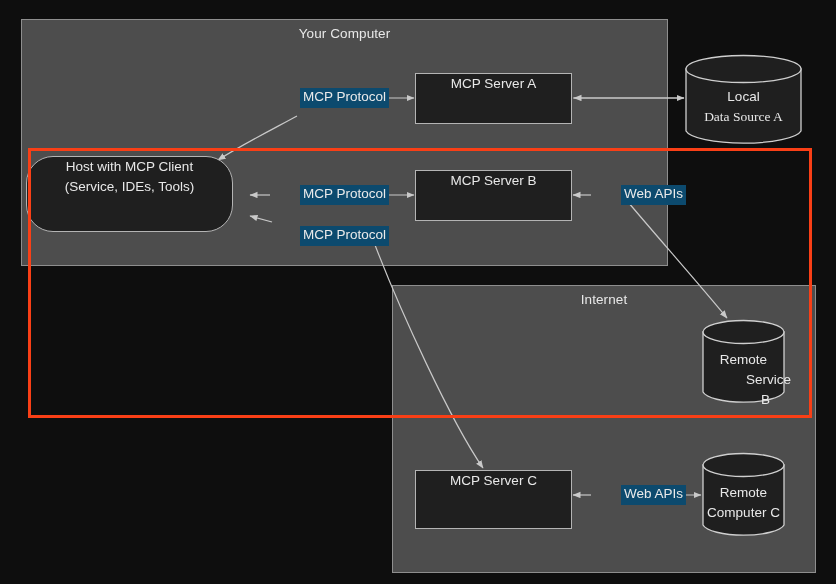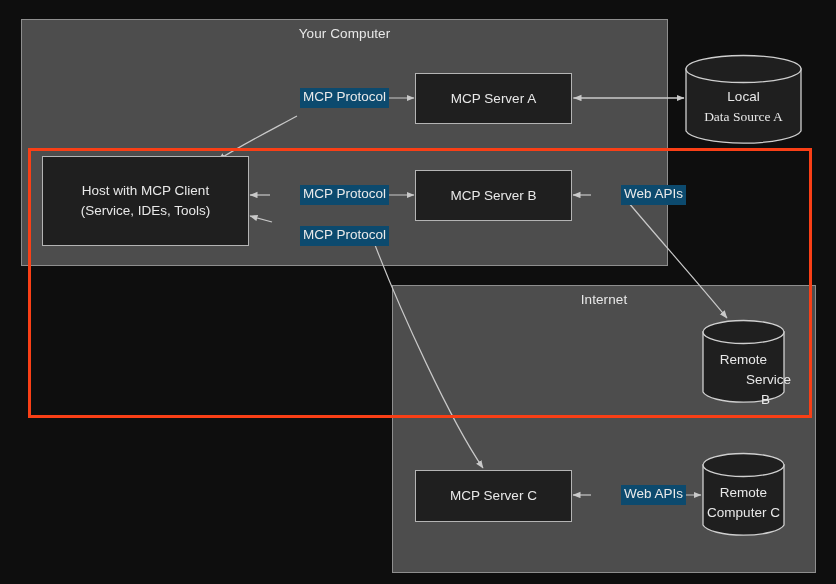--- a/index.html
+++ b/index.html
@@ -41,21 +41,20 @@
   .node-box {
     position: absolute;
     background: #1f1f1f;
     border: 1px solid #b4b4b4;
     box-sizing: border-box;
     color: #e8e8e8;
     font-size: 13.5px;
     display: flex;
     flex-direction: column;
     align-items: center;
-    justify-content: center;
     text-align: center;
     line-height: 1.45;
   }
   .cyl {
     position: absolute;
   }
   .cyl-label {
     position: absolute;
     left: 0;
     right: 0;
@@ -121,30 +120,30 @@
     <path d="M 375 245 C 400 310, 450 420, 483 468" fill="none" stroke="#c9c9c9" stroke-width="1.2" marker-end="url(#arrow)"></path>
 
     <line x1="591" y1="495" x2="573" y2="495" stroke="#c9c9c9" stroke-width="1.2" marker-end="url(#arrow)"></line>
     <line x1="660" y1="495" x2="701" y2="495" stroke="#c9c9c9" stroke-width="1.2" marker-end="url(#arrow)"></line>
   </svg>
 
   <div class="node-box" id="box-mcp-server-a" style="left: 415px; top: 73px; width: 157px; height: 51px;">
     <span>MCP Server A</span>
   </div>
 
-  <div class="node-box" id="box-host-with-mcp-client" style="left: 42px; top: 156px; width: 207px; height: 90px;">
+  <div class="node-box" id="box-host-with-mcp-client" style="left: 26px; top: 156px; width: 207px; height: 76px; border-radius: 27px;">
     <span>Host with MCP Client</span>
     <span>(Service, IDEs, Tools)</span>
   </div>
 
   <div class="node-box" id="box-mcp-server-b" style="left: 415px; top: 170px; width: 157px; height: 51px;">
     <span>MCP Server B</span>
   </div>
 
-  <div class="node-box" id="box-mcp-server-c" style="left: 415px; top: 470px; width: 157px; height: 52px;">
+  <div class="node-box" id="box-mcp-server-c" style="left: 415px; top: 470px; width: 157px; height: 59px;">
     <span>MCP Server C</span>
   </div>
 
   <div class="cyl" id="cyl-local-data-source-a" style="left: 685px; top: 54px; width: 117px; height: 92px;">
     <svg width="117" height="92" viewBox="0 0 117 92" xmlns="http://www.w3.org/2000/svg">
       <path d="M1,15 L1,77 A58,14 0 0 0 116,77 L116,15 z" fill="#1f1f1f" stroke="#cfcfcf" stroke-width="1.3"></path>
       <ellipse cx="58.5" cy="15" rx="57.5" ry="13.5" fill="#1f1f1f" stroke="#cfcfcf" stroke-width="1.3"></ellipse>
     </svg>
     <div class="cyl-label" style="top:33px;">Local</div>
     <div class="cyl-label" style="top:53px;font-family:Liberation Serif, serif;">Data Source A</div>

